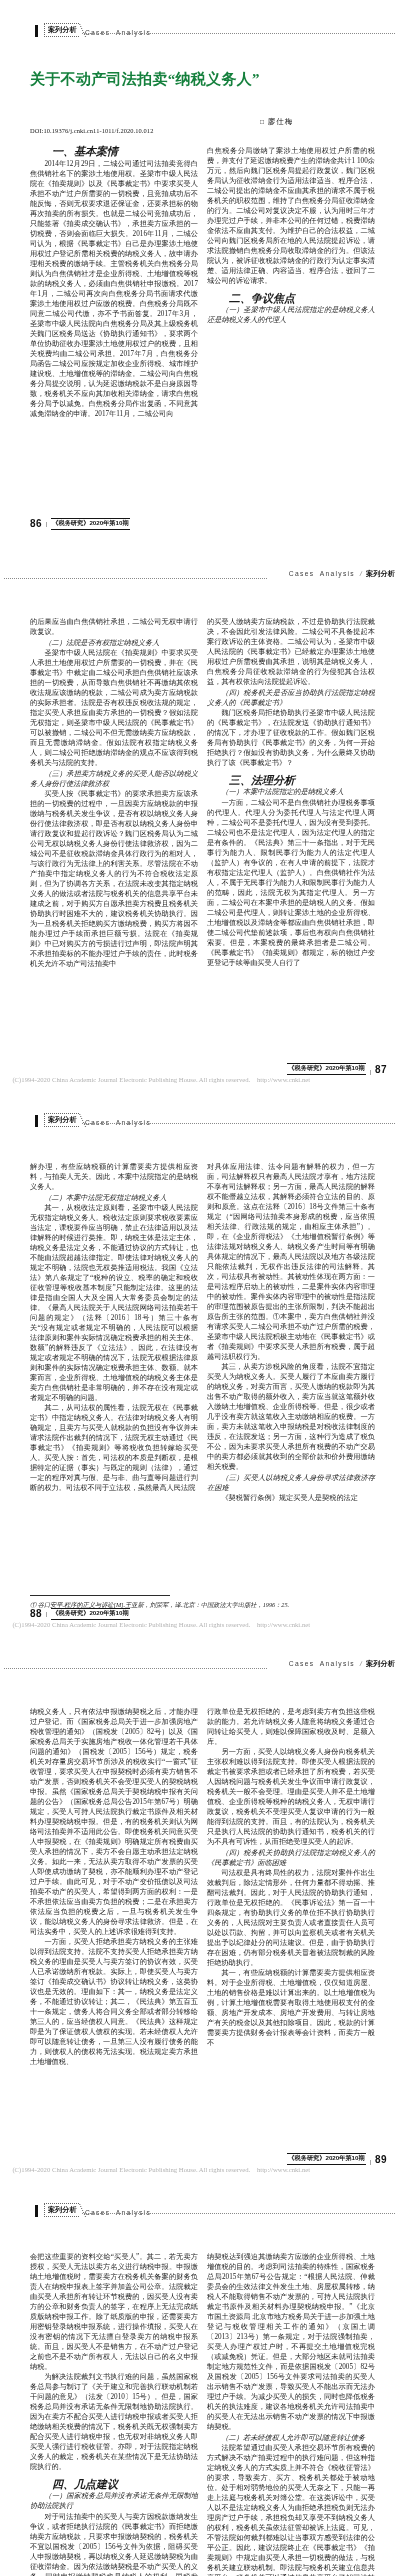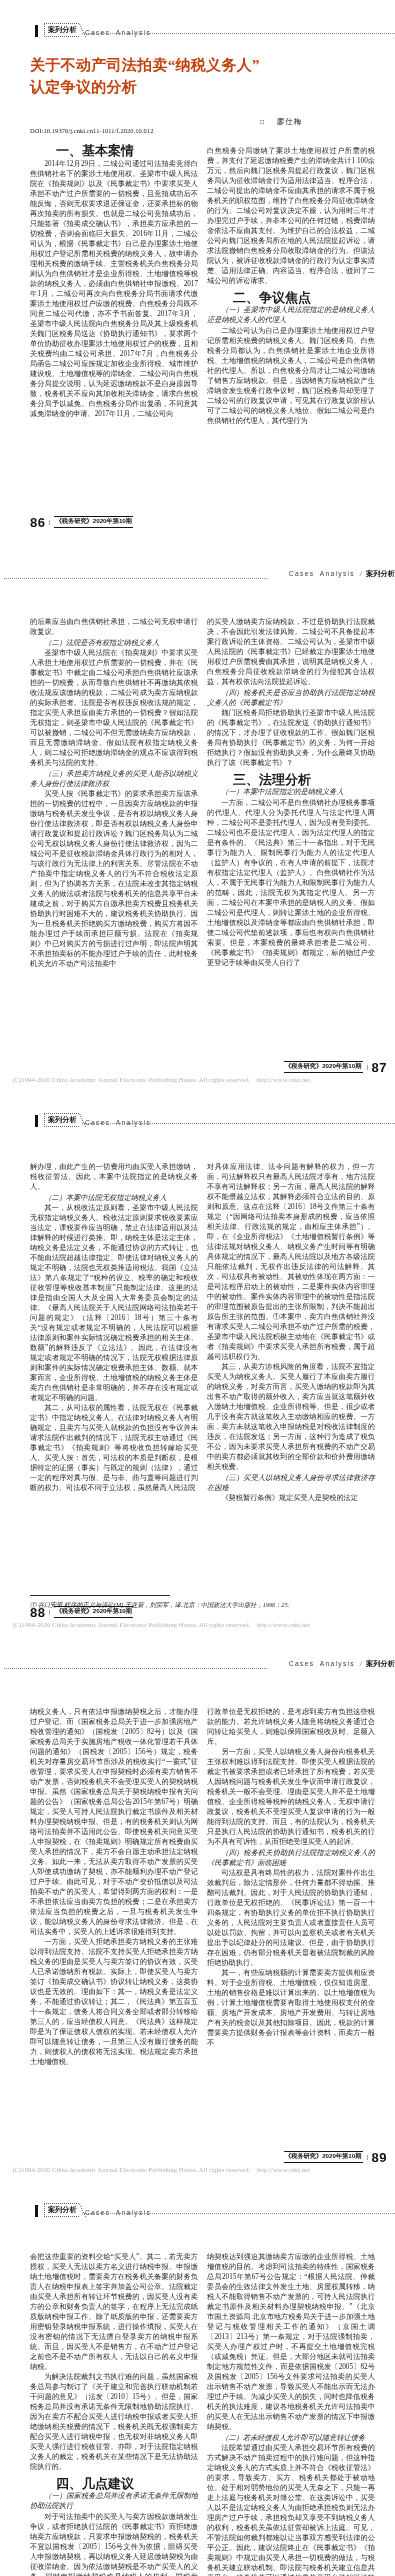--- a/index.html
+++ b/index.html
@@ -14,80 +14,78 @@
          font-family:"Liberation Sans",sans-serif;font-weight:bold;font-size:7.2px;color:#111;}
   .badge::after{content:"";position:absolute;right:-4.1px;top:-0.5px;bottom:-0.5px;width:6.7px;
          border-right:0.5px dotted #666;transform:skewX(25deg);}
   .hdr-en{font-family:"Liberation Sans",sans-serif;font-size:6.7px;color:#3d3d3d;
           letter-spacing:1.3px;word-spacing:2.6px;padding-bottom:0.5px;}
   .hdr-zh-even{font-family:"Liberation Sans",sans-serif;font-weight:bold;font-size:7.2px;color:#111;}
   .hdr-slash{font-family:"Liberation Sans",sans-serif;font-size:6.7px;color:#777;transform:skewX(-12deg);}
   .hrule-odd{position:absolute;left:82px;right:3.6px;top:33px;border-top:0.5px dotted #8a8a8a;}
   .hrule-even{position:absolute;left:3.6px;right:148px;top:33px;border-top:0.5px dotted #8a8a8a;}
   
-  .art-title{position:absolute;left:30px;top:54px;width:330px;font-weight:900;font-size:15px;
-             line-height:22px;letter-spacing:0.3px;color:#c2410c;}
+  .art-title{position:absolute;left:30px;top:68px;width:330px;font-weight:900;font-size:15px;
+             line-height:22px;letter-spacing:0.3px;color:#15803d;}
   .author{position:absolute;left:260px;top:117px;font-size:7.5px;color:#1a1a1a;}
   .author .mk{margin-right:3.6px;font-size:6.7px;}
-  .author .nm{letter-spacing:1px;margin-left:9px;}
+  .author .nm{letter-spacing:1px;}
   .doi{position:absolute;left:30px;top:127px;font-size:6.4px;color:#161616;letter-spacing:0.1px;}
   
   .col{position:absolute;width:168px;font-size:7.2px;line-height:10px;text-align:justify;
        text-justify:inter-ideograph;}
   .col-left{left:30px;}
   .col-right{left:207px;}
   .page .col{top:72px;}
   .page.first .col{top:146px;}
   .para{text-indent:2em;}
   .cont{text-indent:0;}
-  .h1{font-family:"Liberation Sans",sans-serif;font-weight:bold;font-size:13px;
-      text-indent:2em;margin:6.7px 0 2.6px 0;}
+  .h1{font-family:"Liberation Sans",sans-serif;font-weight:bold;font-size:11px;
+      text-indent:2em;margin:6.7px 0 2.6px 0;font-style:italic;}
   .col .h1:first-child{margin-top:0;}
   .h2{font-style:italic;text-indent:2em;margin:0.5px 0;}
   
   .fnrule{position:absolute;left:30px;width:140px;bottom:39px;border-top:1px solid #2b2b2b;}
   .fntext{position:absolute;left:30px;right:17.5px;bottom:26px;font-style:italic;
           font-size:6.2px;line-height:8.2px;color:#222;}
   
   .footer{position:absolute;bottom:15.5px;font-family:"Liberation Sans",sans-serif;
           font-size:6.2px;color:#111;display:flex;align-items:center;gap:3.6px;}
   .footer.f-odd{left:30px;}
-  .footer.f-even{right:28px;}
-  .pnum{font-size:13px;font-weight:bold;letter-spacing:0.5px;}
+  .footer.f-even{right:28px;align-items:flex-end;}
+  .pnum{font-size:10px;font-weight:bold;letter-spacing:0.5px;}
   .fsep{color:#444;font-size:5.7px;}
   .fjournal{font-weight:bold;font-size:6.2px;border-top:0.5px solid #151515;
             border-bottom:0.5px solid #151515;padding:0 1.5px 0.5px 1.5px;}
   .wm{position:absolute;left:12.4px;bottom:7.2px;font-size:6.7px;color:#b3b3b3;white-space:pre;}
 </style>
 </head>
 <body>
 
 <div id="doc">
     <div class="page first">
       <div class="hdr-odd">
         <span class="hbar"></span>
         <span class="badge">案列分析</span>
         <span class="hdr-en">Cases Analysis</span>
       </div>
       <div class="hrule-odd"></div>
       <div class="art-title">
         <div>关于不动产司法拍卖“纳税义务人”</div>
-        <div>认定争议的分析</div>
       </div>
       <div class="author"><span class="mk">□</span><span class="nm">廖仕梅</span></div>
       <div class="doi">DOI:10.19376/j.cnki.cn11-1011/f.2020.10.012</div>
       <div class="col col-left">
         <div class="h1">一、基本案情</div>
         <div class="para">2014年12月29日，二城公司通过司法拍卖竞得白焦供销社名下的案涉土地使用权。圣梁市中级人民法院在《拍卖规则》以及《民事裁定书》中要求买受人承担不动产过户所需要的一切税费，且竞拍成功后不能反悔，否则无权要求退还保证金，还要承担标的物再次拍卖的所有损失。也就是二城公司竞拍成功后，只能签署《拍卖成交确认书》，承担卖方应承担的一切税费，否则会面临巨大损失。2016年11月，二城公司认为，根据《民事裁定书》自己是办理案涉土地使用权过户登记所需相关税费的纳税义务人，故申请办理相关税费的缴纳手续。主管税务机关白焦税务分局则认为白焦供销社才是企业所得税、土地增值税等税款的纳税义务人，必须由白焦供销社申报缴税。2017年1月，二城公司再次向白焦税务分局书面请求代缴案涉土地使用权过户应缴的税费。白焦税务分局既不同意二城公司代缴，亦不予书面答复。2017年3月，圣梁市中级人民法院向白焦税务分局及其上级税务机关魏门区税务局送达《协助执行通知书》，要求两个单位协助征收办理案涉土地使用权过户的税费，且相关税费均由二城公司承担。2017年7月，白焦税务分局函告二城公司应按规定加收企业所得税、城市维护建设税、土地增值税等的滞纳金。二城公司向白焦税务分局提交说明，认为延迟缴纳税款不是自身原因导致，税务机关不应向其加收相关滞纳金，请求白焦税务分局予以减免。白焦税务分局作出复函，不同意其减免滞纳金的申请。2017年11月，二城公司向</div>
       </div>
       <div class="col col-right">
         <div class="para cont">白焦税务分局缴纳了案涉土地使用权过户所需的税费，并支付了延迟缴纳税费产生的滞纳金共计1 100余万元，然后向魏门区税务局提起行政复议，魏门区税务局认为征收滞纳金行为适用法律适当、程序合法，二城公司提出的滞纳金不应由其承担的请求不属于税务机关的职权范围，维持了白焦税务分局征收滞纳金的行为。二城公司对复议决定不服，认为用时三年才办理完过户手续，并非本公司的任何过错，税费滞纳金依法不应由其支付。为维护自己的合法权益，二城公司向魏门区税务局所在地的人民法院提起诉讼，请求法院撤销白焦税务分局收取滞纳金的行为。但该法院认为，被诉征收税款滞纳金的行政行为认定事实清楚、适用法律正确、内容适当、程序合法，驳回了二城公司的诉讼请求。</div>
         <div class="h1">二、争议焦点</div>
         <div class="h2">（一）圣梁市中级人民法院指定的是纳税义务人还是纳税义务人的代理人</div>
-        <div class="para">二城公司认为自己是办理案涉土地使用权过户登记所需相关税费的纳税义务人。魏门区税务局、白焦税务分局都认为，白焦供销社是案涉土地企业所得税、土地增值税的纳税义务人，二城公司是白焦供销社的代理人。所以，白焦税务分局才让二城公司缴纳了销售方应纳税款。但是，当因销售方应纳税款产生滞纳金发生税务行政争议时，魏门区税务局却受理了二城公司的行政复议申请，可见其在行政复议阶段认可了二城公司的纳税义务人地位。假如二城公司是白焦供销社的代理人，其代理行为</div>
       </div>
       <div class="footer f-odd">
         <span class="pnum">86</span>
         <span class="fsep">|</span>
         <span class="fjournal">《税务研究》2020年第10期</span>
       </div>
     </div>
     <div class="page">
       <div class="hrule-even"></div>
       <div class="hdr-even">
@@ -119,21 +117,21 @@
       <div class="wm">(C)1994-2020 China Academic Journal Electronic Publishing House. All rights reserved.    http://www.cnki.net</div>
     </div>
     <div class="page">
       <div class="hdr-odd">
         <span class="hbar"></span>
         <span class="badge">案列分析</span>
         <span class="hdr-en">Cases Analysis</span>
       </div>
       <div class="hrule-odd"></div>
       <div class="col col-left">
-        <div class="para cont">解办理，由此产生的一切费用均由买受人承担缴纳，税收征管法。因此，本案中法院指定的是纳税义务人。</div>
+        <div class="para cont">解办理，有些应纳税额的计算需要卖方提供相应资料，与拍卖人无关。因此，本案中法院指定的是纳税义务人。</div>
         <div class="h2">（二）本案中法院无权指定纳税义务人</div>
         <div class="para">其一，从税收法定原则看，圣梁市中级人民法院无权指定纳税义务人。税收法定原则要求税收要素应当法定，课税要件应当明确，禁止在法律适用以及法律解释的时候进行类推。即，纳税主体是法定主体，纳税义务是法定义务，不能通过协议的方式转让，也不能由法院超越法律指定。即使法律对纳税义务人的规定不明确，法院也无权类推适用税法。我国《立法法》第八条规定了“税种的设立、税率的确定和税收征收管理等税收基本制度”只能制定法律。这里的法律是指由全国人大及全国人大常务委员会制定的法律。《最高人民法院关于人民法院网络司法拍卖若干问题的规定》（法释〔2016〕18号）第三十条有关“没有规定或者规定不明确的，人民法院可以根据法律原则和案件实际情况确定税费承担的相关主体、数额”的解释违反了《立法法》。因此，在法律没有规定或者规定不明确的情况下，法院无权根据法律原则和案件的实际情况确定税费承担主体、数额。就本案而言，企业所得税、土地增值税的纳税义务主体是卖方白焦供销社是非常明确的，并不存在没有规定或者规定不明确的问题。</div>
         <div class="para">其二，从司法权的属性看，法院无权在《民事裁定书》中指定纳税义务人。在法律对纳税义务人有明确规定，且卖方与买受人就税款的负担没有争议并未请求法院作出裁判的情况下，法院无权主动通过《民事裁定书》《拍卖规则》等将税收负担转嫁给买受人。买受人按：首先，司法权的本质是判断权，是根据特定的证据（事实）与既定的规则（法律），通过一定的程序对真与假、是与非、曲与直等问题进行判断的权力。司法权不同于立法权，虽然最高人民法院</div>
       </div>
       <div class="col col-right">
         <div class="para cont">对具体应用法律、法令问题有解释的权力，但一方面，司法解释权只有最高人民法院才享有，地方法院不享有司法解释权；另一方面，最高人民法院的解释权不能僭越立法权，其解释必须符合立法的目的、原则和原意。这点在法释〔2016〕18号文件第三十条有规定（“因网络司法拍卖本身形成的税费，应当依照相关法律、行政法规的规定，由相应主体承担”）。即，在《企业所得税法》《土地增值税暂行条例》等法律法规对纳税义务人、纳税义务产生时间等有明确具体规定的情况下，最高人民法院以及地方各级法院只能依法裁判，无权作出违反法律的司法解释。其次，司法权具有被动性。其被动性体现在两方面：一是司法程序启动上的被动性，二是案件实体内容审理中的被动性。案件实体内容审理中的被动性是指法院的审理范围被原告提出的主张所限制，判决不能超出原告所主张的范围。①本案中，卖方白焦供销社并没有请求买受人二城公司承担不动产过户所需的税费，圣梁市中级人民法院积极主动地在《民事裁定书》或者《拍卖规则》中要求买受人承担所有税费，属于超越司法职权行为。</div>
         <div class="para">其三，从卖方涉税风险的角度看，法院不宜指定买受人为纳税义务人。买受人履行了本应由卖方履行的纳税义务，对卖方而言，买受人缴纳的税款即为其出售不动产取得的额外收入，卖方应当就这笔额外收入缴纳土地增值税、企业所得税等。但是，很少或者几乎没有卖方就这笔收入主动缴纳相应的税费。一方面，卖方未就这笔收入申报纳税是对税收法律制度的违反，在法院发送；另一方面，这种行为造成了税负不公，因为未要求买受人承担所有税费的不动产交易中的卖方都必须就其收到的全部价款和价外费用缴纳相关税费。</div>
         <div class="h2">（三）买受人以纳税义务人身份寻求法律救济存在困难</div>
         <div class="para">《契税暂行条例》规定买受人是契税的法定</div>
       </div>

